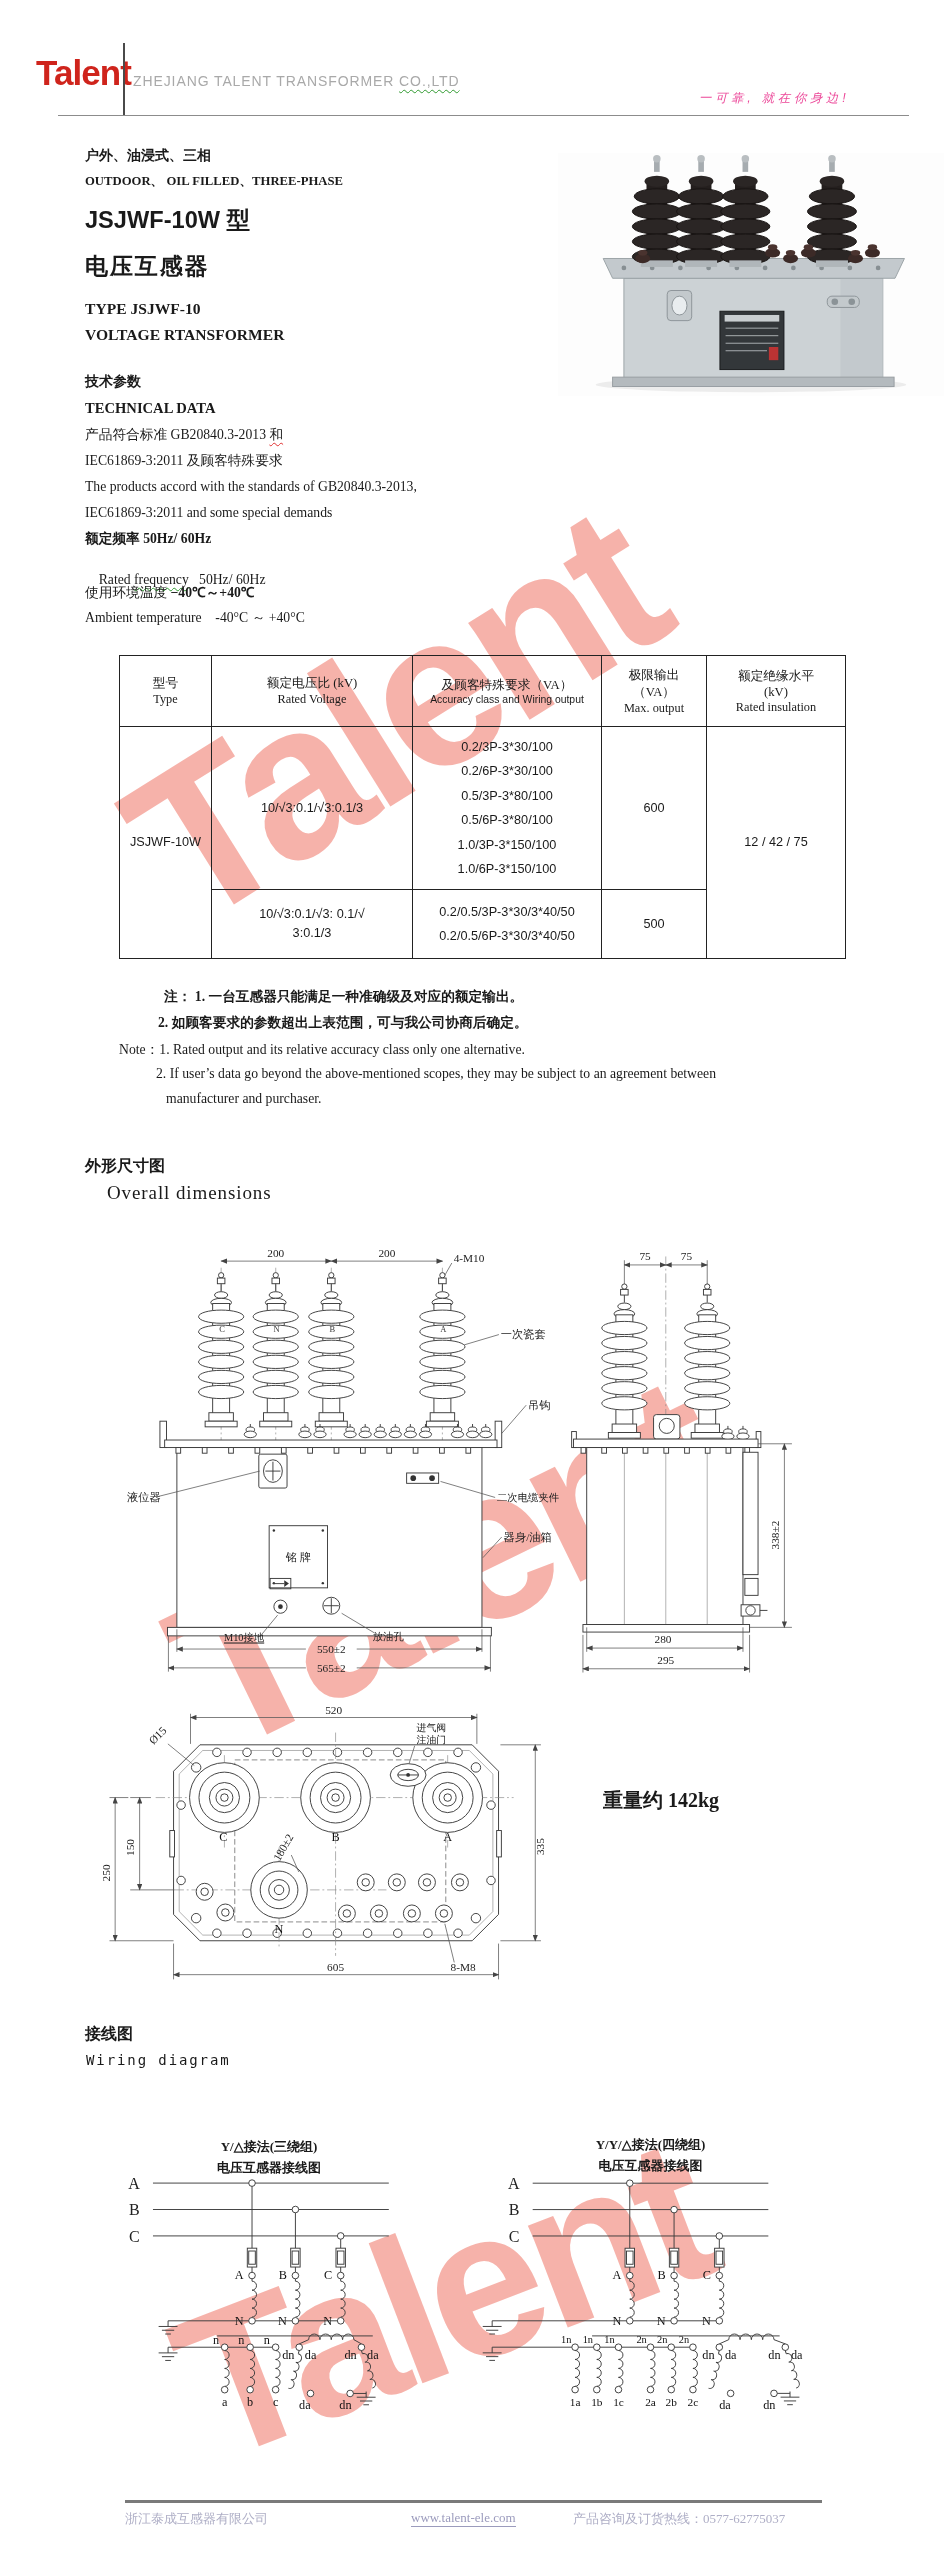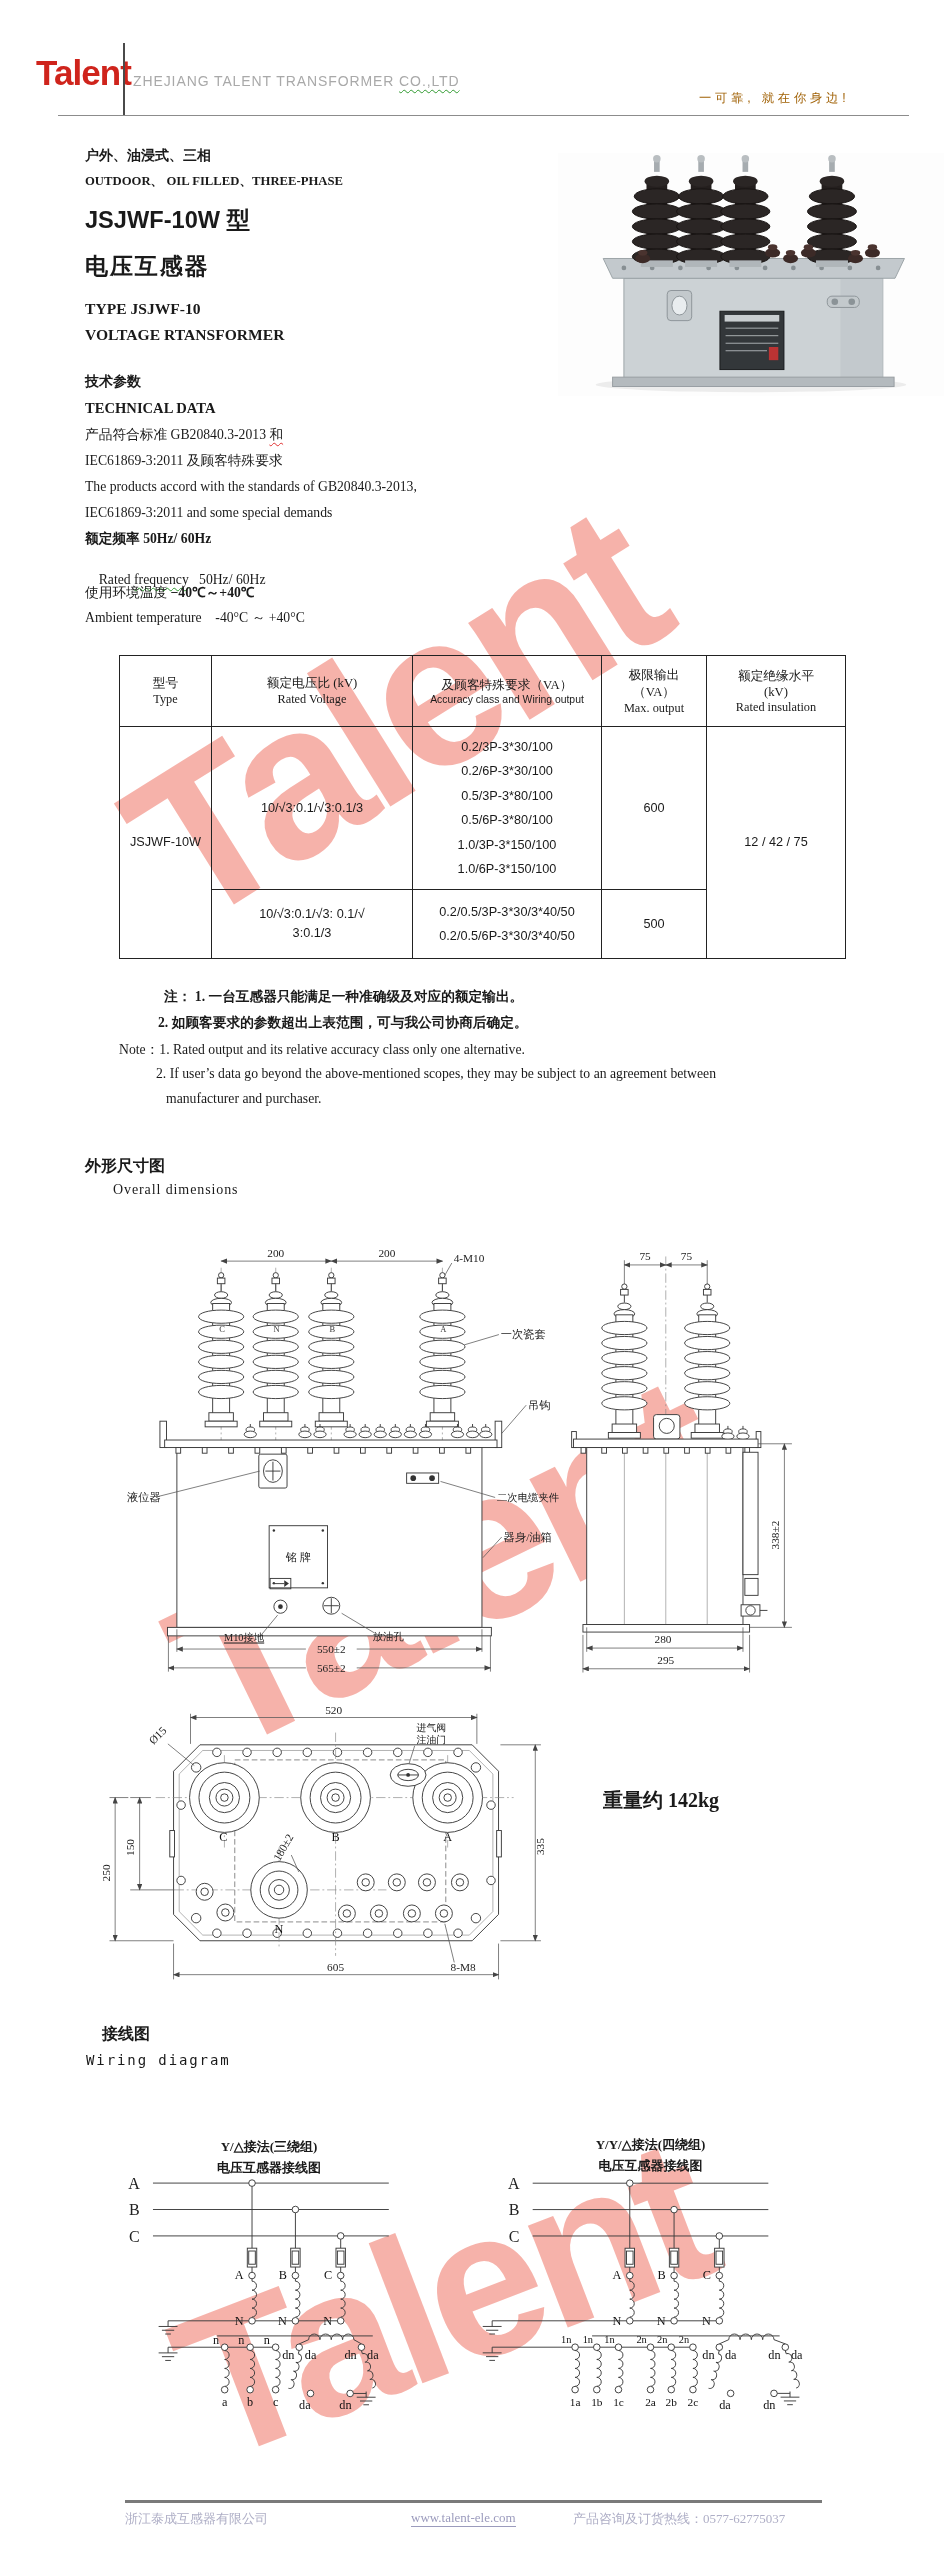--- a/index.html
+++ b/index.html
@@ -6,21 +6,21 @@
   .page{position:relative;width:948px;height:2576px;background:#fff;overflow:hidden;
         font-family:"Liberation Serif",serif;color:#1a1a1a;}
   .abs{position:absolute;}
   .z{z-index:1;}
   
   .wm{position:absolute;z-index:0;font-family:"Liberation Sans",sans-serif;font-weight:700;
       letter-spacing:-8.5px;color:rgba(233,72,52,0.42);white-space:nowrap;pointer-events:none;line-height:1;}
   
   .logo{font-family:"Liberation Sans",sans-serif;font-weight:800;font-size:35px;color:#cf241c;letter-spacing:-0.9px;}
   .hdr-company{font-family:"Liberation Sans",sans-serif;font-size:14px;color:#a9a9a9;letter-spacing:0.9px;}
-  .hdr-slogan{font-family:"Liberation Sans",sans-serif;font-size:12.3px;color:#a16207;letter-spacing:3.8px;}
+  .hdr-slogan{font-family:"Liberation Sans",sans-serif;font-style:italic;font-size:12.3px;color:#ec4899;letter-spacing:3.8px;}
   .rule{background:#8c8c8c;}
   .wavy-red{text-decoration:underline wavy #e03030;text-decoration-thickness:0.9px;text-underline-offset:2.8px;}
   .wavy-green{text-decoration:underline wavy #2f9a2f;text-decoration-thickness:0.9px;text-underline-offset:2.8px;}
   
   .cnbold{font-weight:bold;}
   .sans{font-family:"Liberation Sans",sans-serif;}
   
   table.spec{border-collapse:collapse;table-layout:fixed;font-size:12.3px;}
   table.spec td{border:0.9px solid #222;text-align:center;vertical-align:middle;padding:0 3.8px;background:transparent;}
   .hcn{font-size:12.7px;}
@@ -297,21 +297,21 @@
     <span>注：</span>&nbsp;<span>1. 一台互感器只能满足一种准确级及对应的额定输出。</span>
   </div>
   <div class="abs z note-cn" style="left:158px;top:1014px;">2. 如顾客要求的参数超出上表范围，可与我公司协商后确定。</div>
   <div class="abs z note-en" style="left:119px;top:1041px;text-align:center;">
     <span>Note：</span><span>1. Rated output and its relative accuracy class only one alternative.</span>
   </div>
   <div class="abs z note-en" style="left:156px;top:1066px;">2. If user’s data go beyond the above-mentioned scopes, they may be subject to an agreement between</div>
   <div class="abs z note-en" style="left:166px;top:1091px;">manufacturer and purchaser.</div>
 
   <div class="abs z cnbold sans" style="left:85px;top:1156px;font-size:16px;">外形尺寸图</div>
-  <div class="abs z" style="left:113px;top:1182px;font-size:14px;letter-spacing:0.9px;">Overall dimensions</div>
+  <div class="abs z" style="left:107px;top:1182px;font-size:19px;letter-spacing:0.9px;">Overall dimensions</div>
 
   <svg class="abs z" style="left:75px;top:1247px;" width="490" height="435" viewBox="0 0 520 462">
     <g>
       <line x1="155" y1="22" x2="155" y2="212" class="cl"></line>
       <line x1="213" y1="22" x2="213" y2="260" class="cl"></line>
       <line x1="272" y1="22" x2="272" y2="400" class="cl"></line>
       <line x1="390" y1="22" x2="390" y2="392" class="cl"></line>
     </g>
     <g>
       <line x1="155" y1="15" x2="272" y2="15" class="dim" marker-start="url(#arr)" marker-end="url(#arr)"></line>
@@ -624,21 +624,21 @@
     <g>
       <line x1="94" y1="252" x2="94" y2="290" class="dim"></line>
         <line x1="439" y1="252" x2="439" y2="290" class="dim"></line>
       <line x1="94" y1="285" x2="439" y2="285" class="dim" marker-start="url(#arr)" marker-end="url(#arr)"></line>
       <text x="266" y="281" text-anchor="middle" class="dimtxt">605</text>
     </g>
   </svg>
 
   <div class="abs z cnbold" style="left:603px;top:1787px;font-size:20px;">重量约 142kg</div>
 
-  <div class="abs z cnbold sans" style="left:102px;top:2024px;font-size:16px;">接线图</div>
+  <div class="abs z cnbold sans" style="left:85px;top:2024px;font-size:16px;">接线图</div>
   <div class="abs z" style="left:86px;top:2052px;font-family:'DejaVu Sans Mono',monospace;font-size:14px;letter-spacing:1.9px;">Wiring diagram</div>
 
   <div class="abs z wire-title" style="left:156px;top:2136px;width:226px;">
     <div>Y/△接法(三绕组)</div>
     <div>电压互感器接线图</div>
   </div>
   <div class="abs z wire-title" style="left:514px;top:2134px;width:273px;">
     <div>Y/Y/△接法(四绕组)</div>
     <div>电压互感器接线图</div>
   </div>

